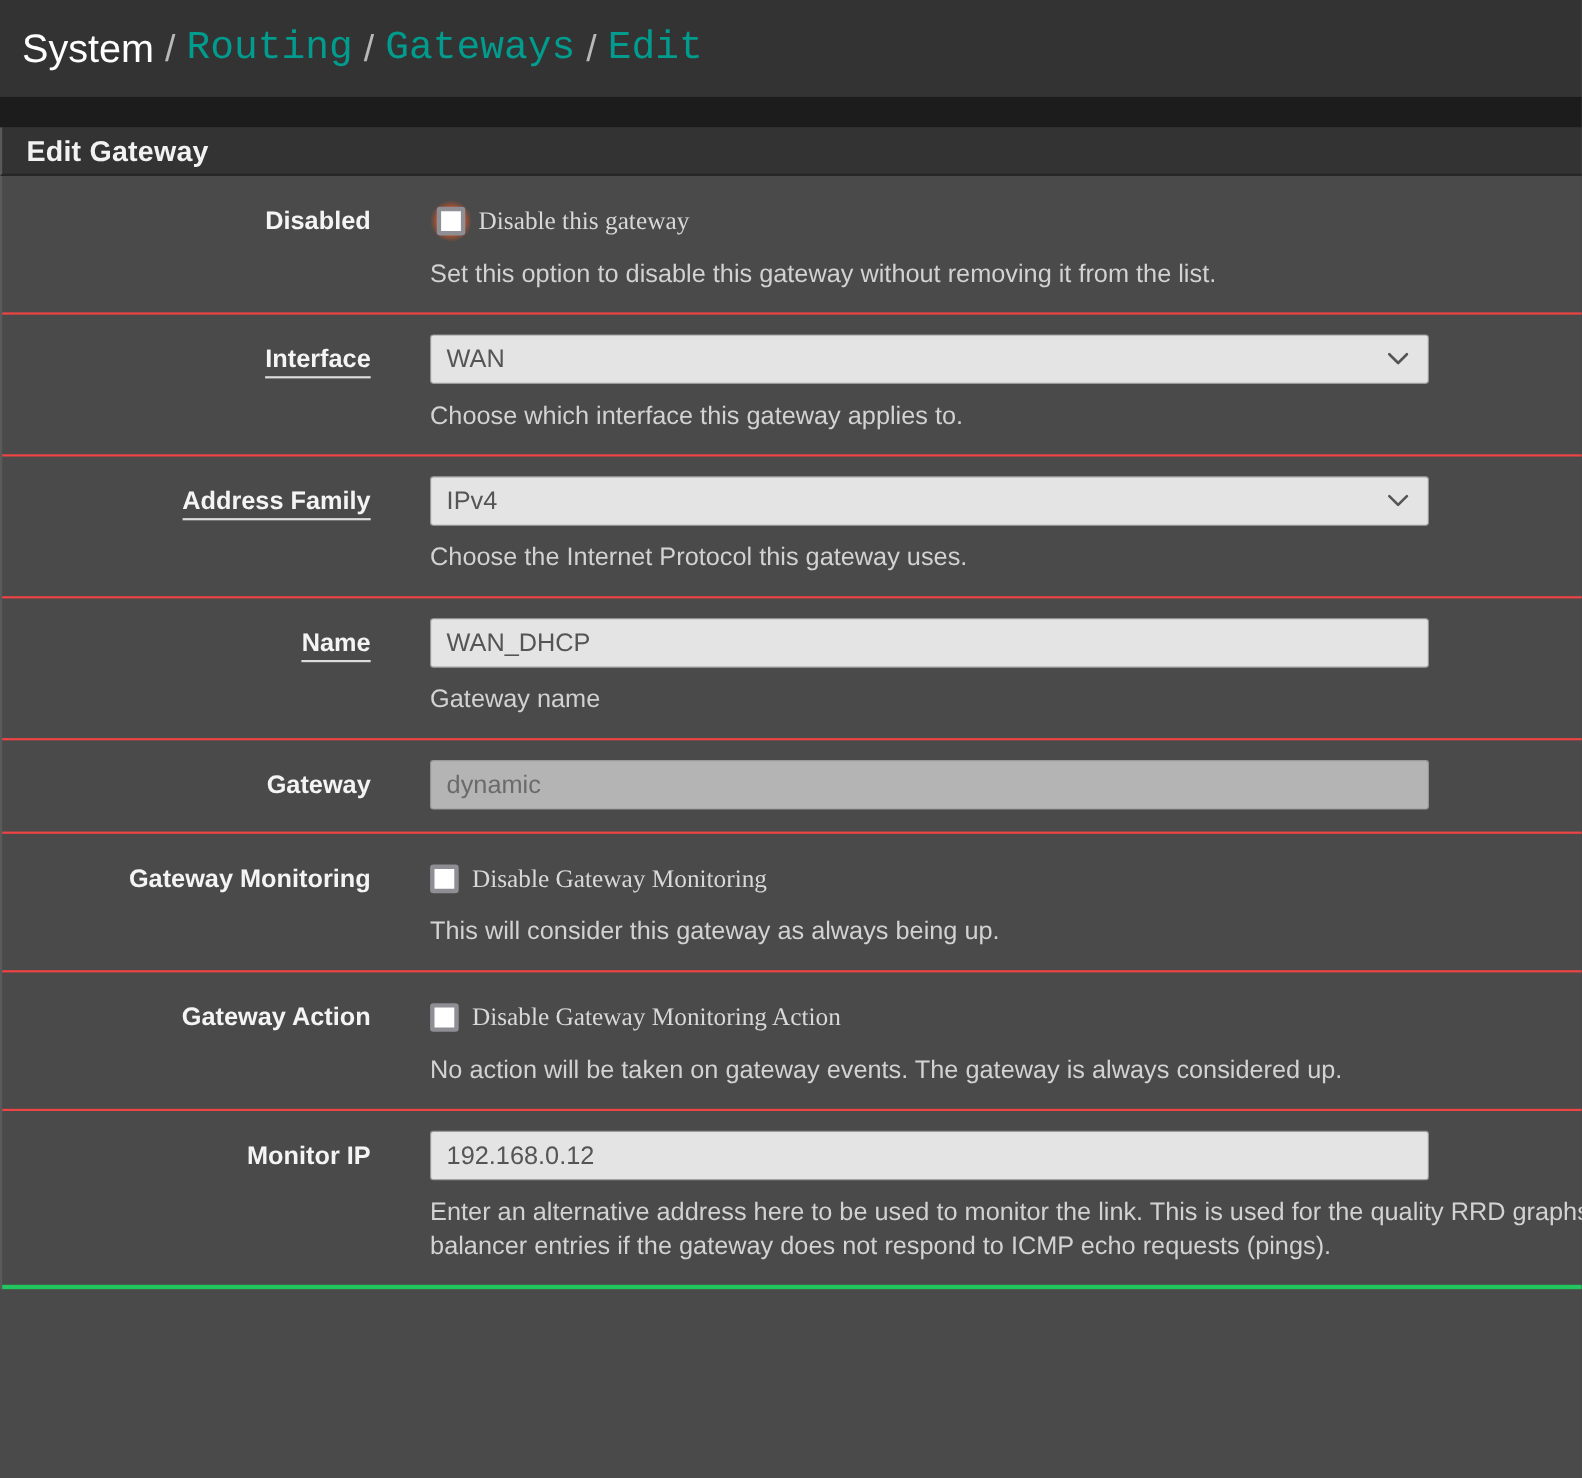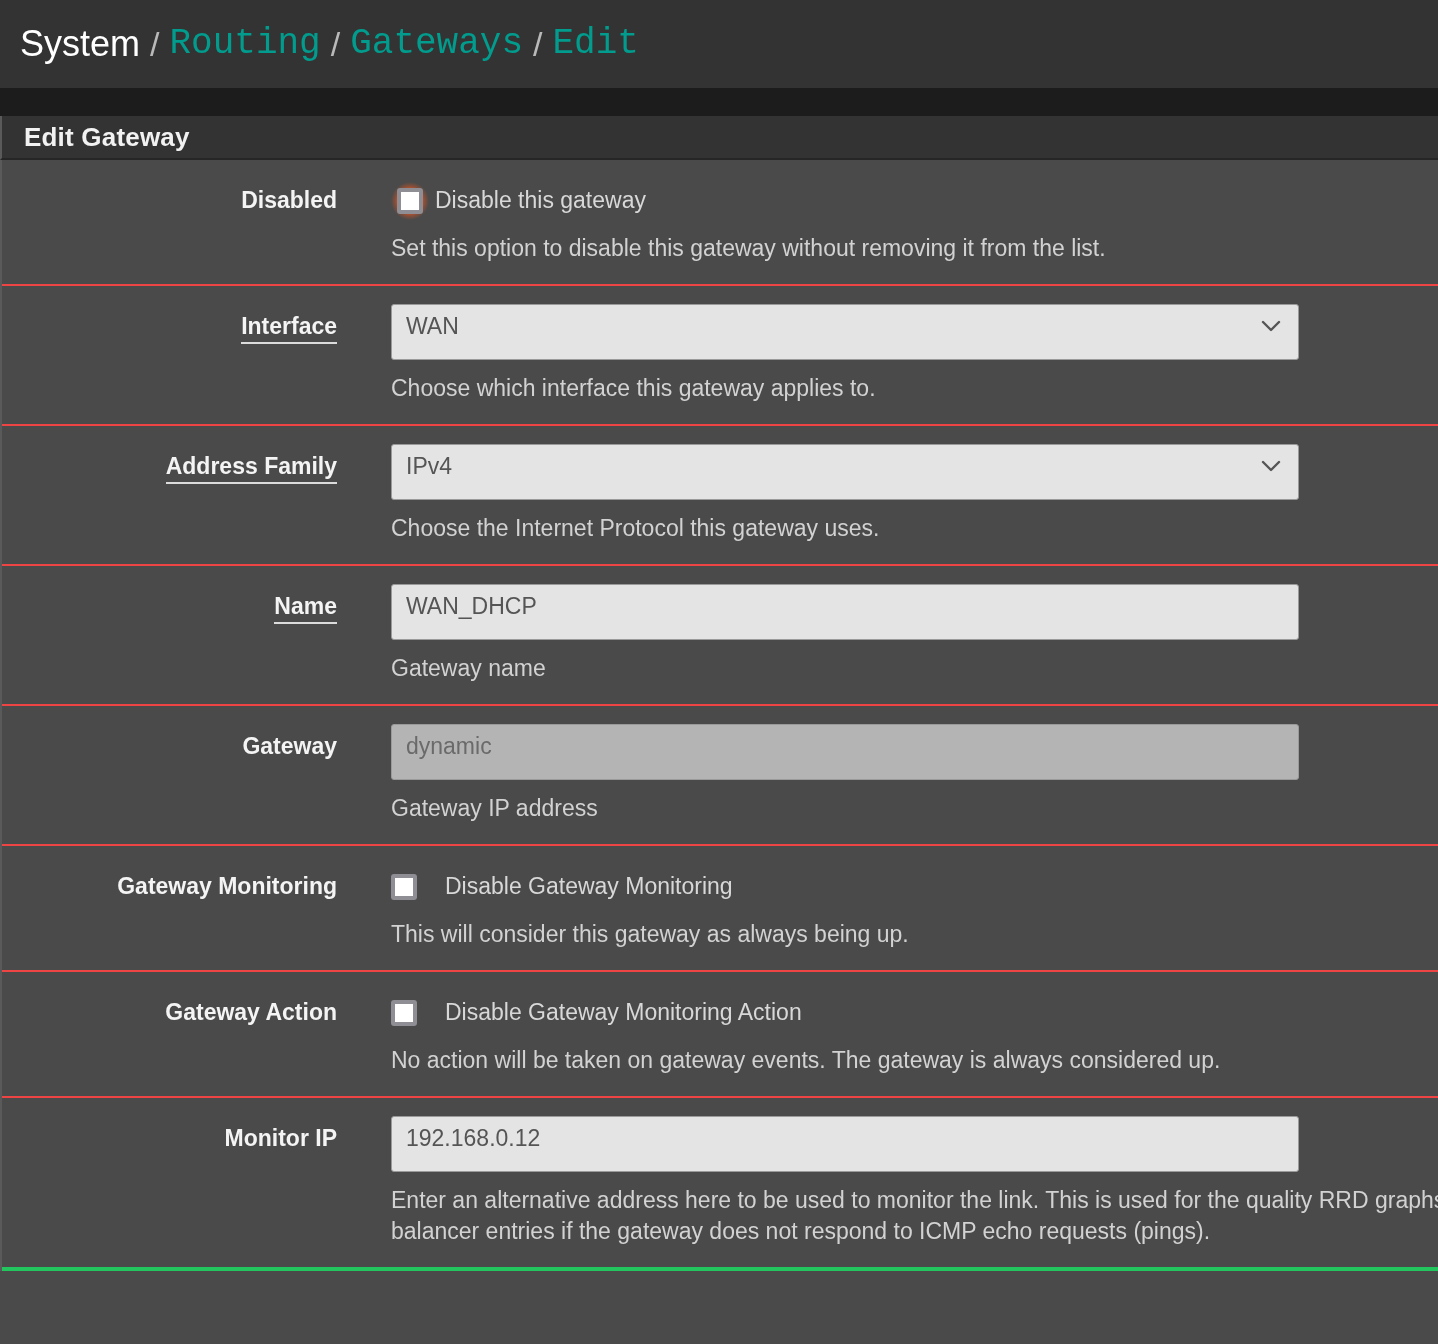--- a/index.html
+++ b/index.html
@@ -106,21 +106,21 @@
     padding-left: 54px;
     padding-right: 0;
     box-sizing: border-box;
     min-width: 0;
   }
 
   
   .text-input, .select-input {
     display: block;
     width: 908px;
-    height: 56px;
+    height: 45px;
     box-sizing: border-box;
     background: #e4e4e4;
     border: 1px solid #9a9a9a;
     border-radius: 3px;
     color: #555555;
     font-family: "Liberation Sans", sans-serif;
     font-size: 23px;
     padding: 0 14px;
     line-height: 43px;
   }
@@ -159,20 +159,21 @@
   .help-text.wrap {
     white-space: normal;
     width: 1330px;
   }
 
   
   .check-line {
     display: flex;
     align-items: center;
     height: 45px;
+    font-family: Liberation Serif, serif;
   }
   .checkbox {
     width: 26px;
     height: 26px;
     flex: 0 0 26px;
     box-sizing: border-box;
     background: #ffffff;
     border: 4px solid #8e8e94;
     border-radius: 3px;
   }
@@ -180,21 +181,21 @@
     display: inline-flex;
     align-items: center;
     justify-content: center;
     padding: 6px;
     border-radius: 8px;
     background: radial-gradient(closest-side, rgba(232,85,31,0.95) 55%, rgba(232,85,31,0.35) 80%, rgba(232,85,31,0.0) 100%);
   }
   .check-label {
     font-size: 23px;
     color: #d8d8d8;
-    margin-left: 28px;
+    margin-left: 12px;
     white-space: nowrap;
   }
   .check-label.tight { margin-left: 6px; }
 
   .help-text.under-check { margin-top: 10px; }
 </style>
 </head>
 <body>
 
 <div class="breadcrumb-bar">
@@ -273,21 +274,20 @@
       <div class="help-text">Gateway name</div>
     </div>
   </div>
 
   <div class="form-row">
     <div class="col-label">
       <span class="label-text">Gateway</span>
     </div>
     <div class="col-field">
       <div class="text-input disabled">dynamic</div>
-      <div class="help-text">Gateway IP address</div>
     </div>
   </div>
 
   <div class="form-row">
     <div class="col-label">
       <span class="label-text">Gateway Monitoring</span>
     </div>
     <div class="col-field">
       <div class="check-line">
         <span class="checkbox"></span>

